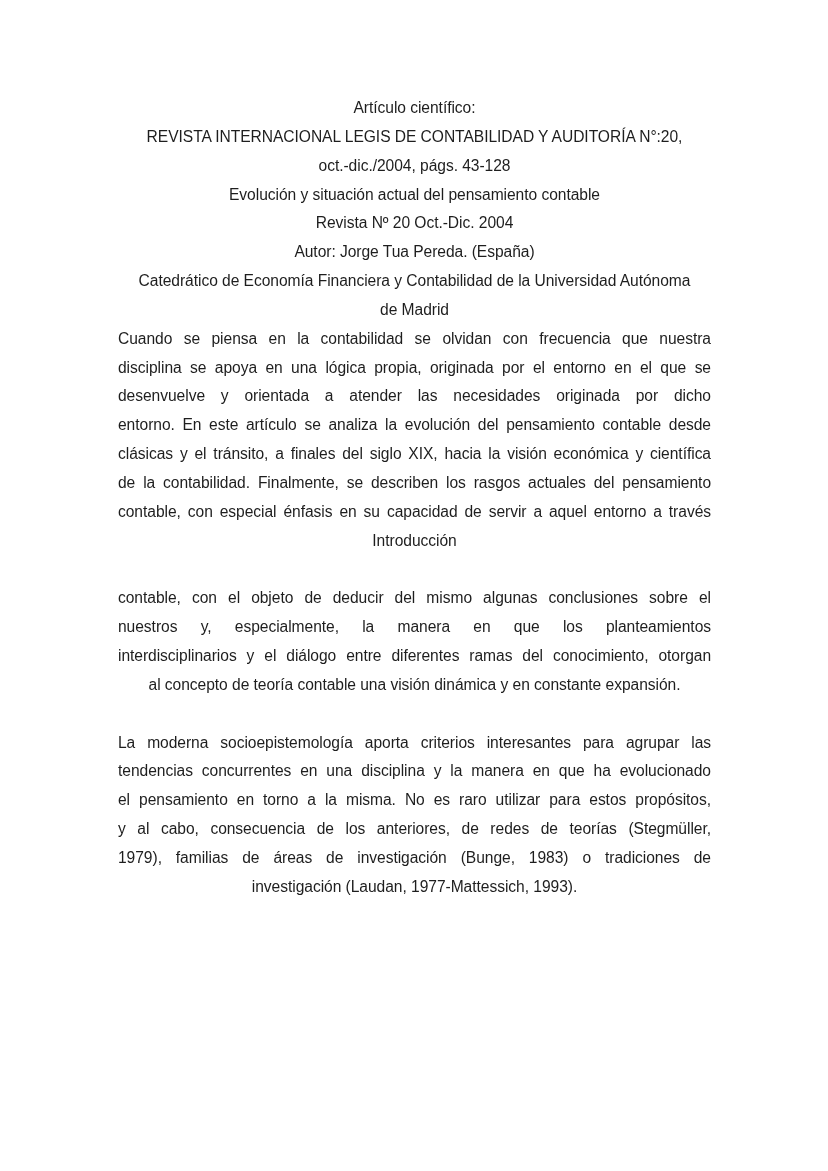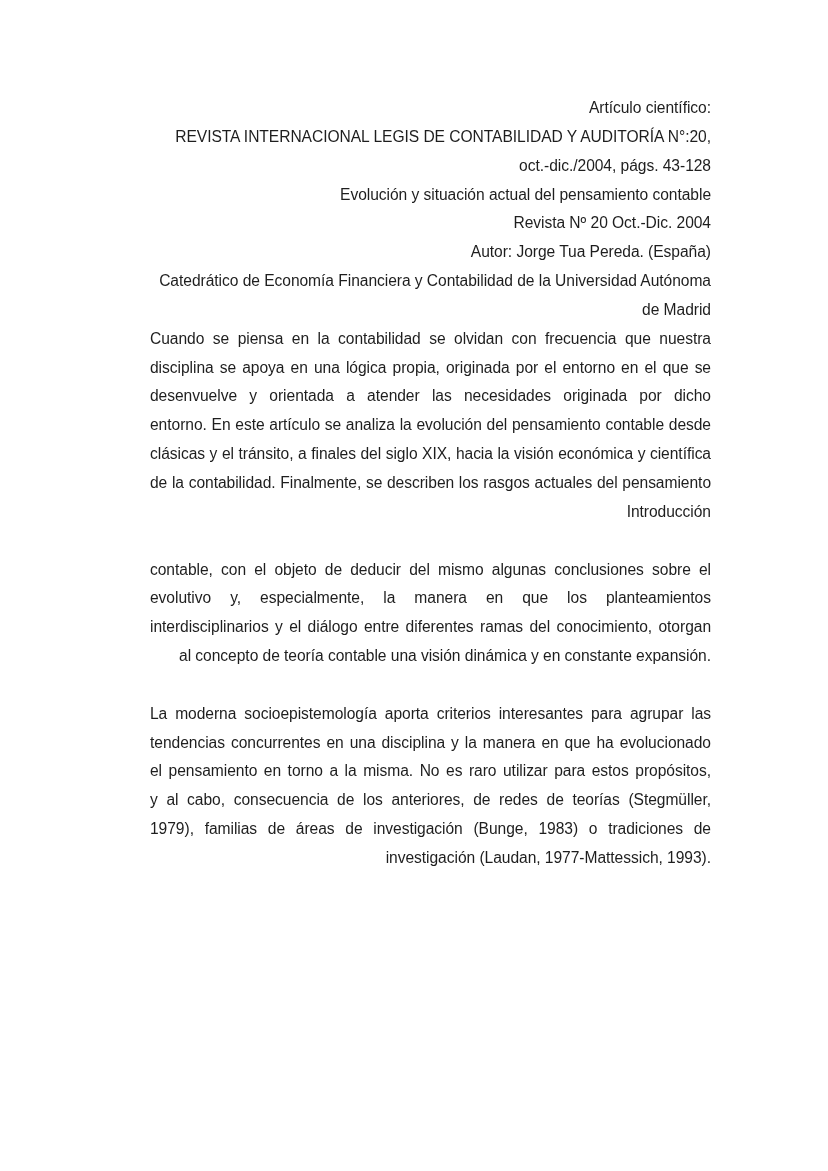--- a/index.html
+++ b/index.html
@@ -27,24 +27,23 @@
     line-height: 28.85px;
     font-size: 15.6px;
     white-space: nowrap;
     overflow: visible;
     letter-spacing: -0.05px;
   }
   .line.j {
     text-align: justify;
     text-align-last: justify;
     white-space: normal;
-    margin-left: 32px;
   }
   .line.l {
-    text-align: right;
+    text-align: center;
   }
   .blank {
     display: block;
     height: 28.85px;
   }
   .block { display: block; }
 </style>
 </head>
 <body>
 
@@ -61,29 +60,30 @@
     <span class="line l">de Madrid</span>
   </div>
 
   <div class="block">
     <span class="line j">Cuando se piensa en la contabilidad se olvidan con frecuencia que nuestra</span>
     <span class="line j">disciplina se apoya en una lógica propia, originada por el entorno en el que se</span>
     <span class="line j">desenvuelve y orientada a atender las necesidades originada por dicho</span>
     <span class="line j">entorno. En este artículo se analiza la evolución del pensamiento contable desde</span>
     <span class="line j">clásicas y el tránsito, a finales del siglo XIX, hacia la visión económica y científica</span>
     <span class="line j">de la contabilidad. Finalmente, se describen los rasgos actuales del pensamiento</span>
+    <span class="line j">contable, con especial énfasis en su capacidad de servir a aquel entorno a través</span>
   </div>
 
   <span class="line l">Introducción</span>
 
   <span class="blank"></span>
 
   <div class="block">
     <span class="line j">contable, con el objeto de deducir del mismo algunas conclusiones sobre el</span>
-    <span class="line j">evolutivo y, especialmente, la manera en que los planteamientos</span>
+    <span class="line j">nuestros y, especialmente, la manera en que los planteamientos</span>
     <span class="line j">interdisciplinarios y el diálogo entre diferentes ramas del conocimiento, otorgan</span>
     <span class="line l">al concepto de teoría contable una visión dinámica y en constante expansión.</span>
   </div>
 
   <span class="blank"></span>
 
   <div class="block">
     <span class="line j">La moderna socioepistemología aporta criterios interesantes para agrupar las</span>
     <span class="line j">tendencias concurrentes en una disciplina y la manera en que ha evolucionado</span>
     <span class="line j">el pensamiento en torno a la misma. No es raro utilizar para estos propósitos,</span>

